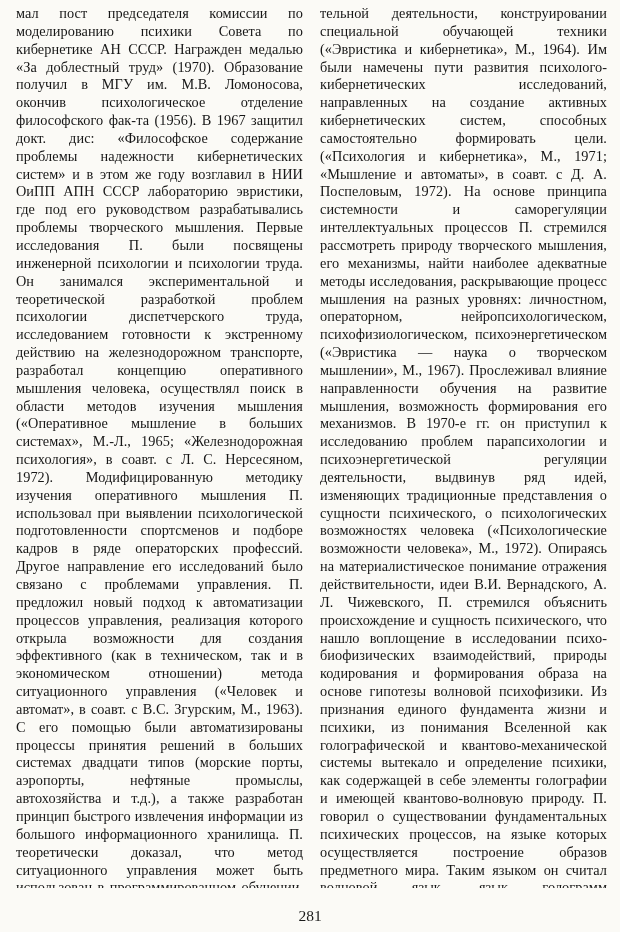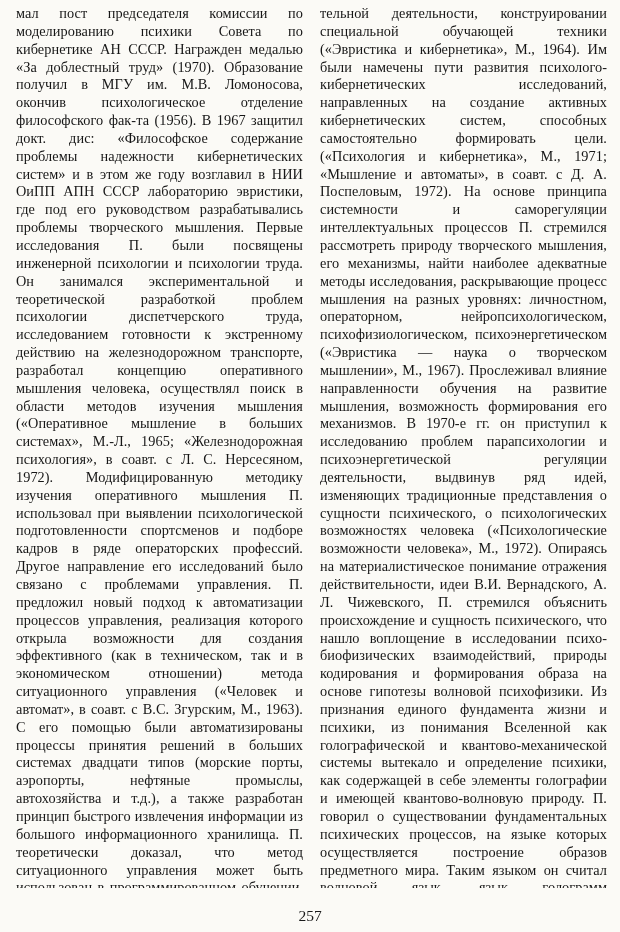--- a/index.html
+++ b/index.html
@@ -47,14 +47,14 @@
   }
 </style>
 </head>
 <body>
 
 <div class="sheet">
   <div class="columns">
     <div class="col">мал пост председателя комиссии по моделированию психики Совета по кибернетике АН СССР. Награжден медалью «За доблестный труд» (1970). Образование получил в МГУ им. М.В. Ломоносова, окончив психологическое отделение философского фак-та (1956). В 1967 защитил докт. дис: «Философское содержание проблемы надежности кибернетических систем» и в этом же году возглавил в НИИ ОиПП АПН СССР лабораторию эвристики, где под его руководством разрабатывались проблемы творческого мышления. Первые исследования П. были посвящены инженерной психологии и психологии труда. Он занимался экспериментальной и теоретической разработкой проблем психологии диспетчерского труда, исследованием готовности к экстренному действию на железнодорожном транспорте, разработал концепцию оперативного мышления человека, осуществлял поиск в области методов изучения мышления («Оперативное мышление в больших системах», М.-Л., 1965; «Железнодорожная психология», в соавт. с Л. С. Нерсесяном, 1972). Модифицированную методику изучения оперативного мышления П. использовал при выявлении психологической подготовленности спортсменов и подборе кадров в ряде операторских профессий. Другое направление его исследований было связано с проблемами управления. П. предложил новый подход к автоматизации процессов управления, реализация которого открыла возможности для создания эффективного (как в техническом, так и в экономическом отношении) метода ситуационного управления («Человек и автомат», в соавт. с В.С. Згурским, М., 1963). С его помощью были автоматизированы процессы принятия решений в больших системах двадцати типов (морские порты, аэропорты, нефтяные промыслы, автохозяйства и т.д.), а также разработан принцип быстрого извлечения информации из большого информационного хранилища. П. теоретически доказал, что метод ситуационного управления может быть использован в программированном обучении, кибернетике, при создании новых способов моделирования мысли-</div>
     <div class="col">тельной деятельности, конструировании специальной обучающей техники («Эвристика и кибернетика», М., 1964). Им были намечены пути развития психолого-кибернетических исследований, направленных на создание активных кибернетических систем, способных самостоятельно формировать цели. («Психология и кибернетика», М., 1971; «Мышление и автоматы», в соавт. с Д. А. Поспеловым, 1972). На основе принципа системности и саморегуляции интеллектуальных процессов П. стремился рассмотреть природу творческого мышления, его механизмы, найти наиболее адекватные методы исследования, раскрывающие процесс мышления на разных уровнях: личностном, операторном, нейропсихологическом, психофизиологическом, психоэнергетическом («Эвристика — наука о творческом мышлении», М., 1967). Прослеживал влияние направленности обучения на развитие мышления, возможность формирования его механизмов. В 1970-е гг. он приступил к исследованию проблем парапсихологии и психоэнергетической регуляции деятельности, выдвинув ряд идей, изменяющих традиционные представления о сущности психического, о психологических возможностях человека («Психологические возможности человека», М., 1972). Опираясь на материалистическое понимание отражения действительности, идеи В.И. Вернадского, А. Л. Чижевского, П. стремился объяснить происхождение и сущность психического, что нашло воплощение в исследовании психо-биофизических взаимодействий, природы кодирования и формирования образа на основе гипотезы волновой психофизики. Из признания единого фундамента жизни и психики, из понимания Вселенной как голографической и квантово-механической системы вытекало и определение психики, как содержащей в себе элементы голографии и имеющей квантово-волновую природу. П. говорил о существовании фундаментальных психических процессов, на языке которых осуществляется построение образов предметного мира. Таким языком он считал волновой язык, язык голограмм («Парапсихология и современное</div>
   </div>
-  <div class="page-number">257</div>
+  <div class="page-number">281</div>
 </div>
 
 </body></html>

